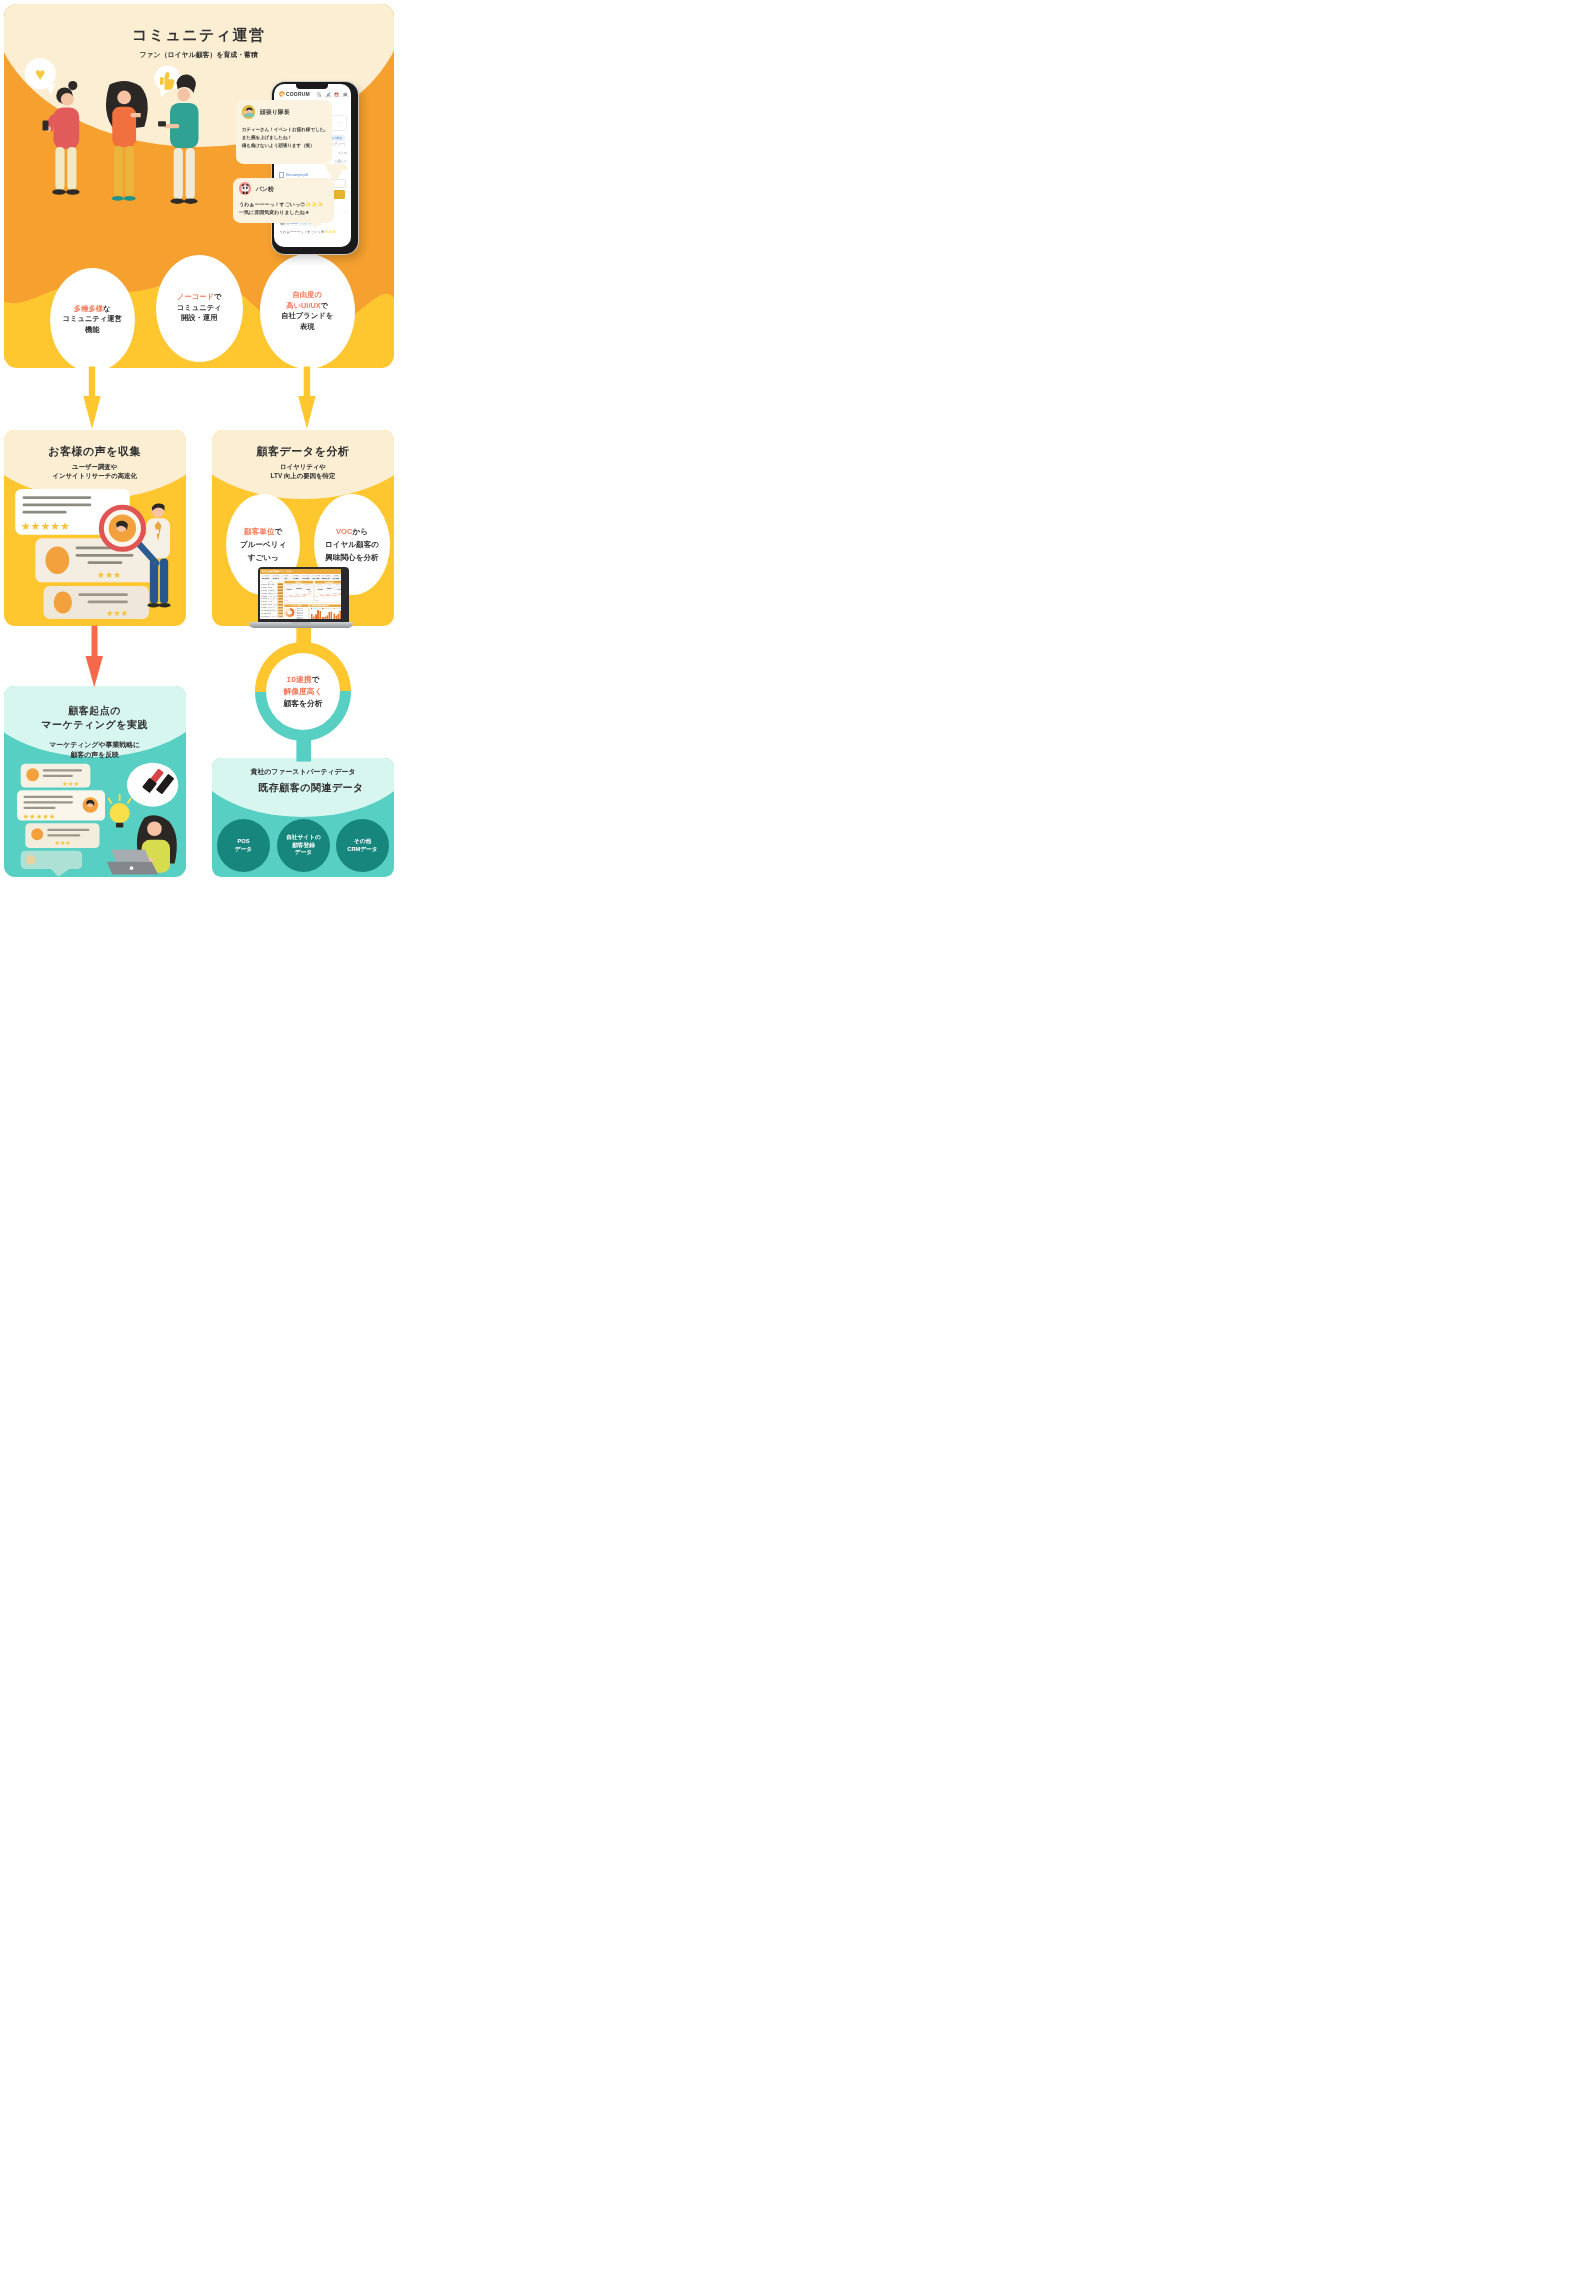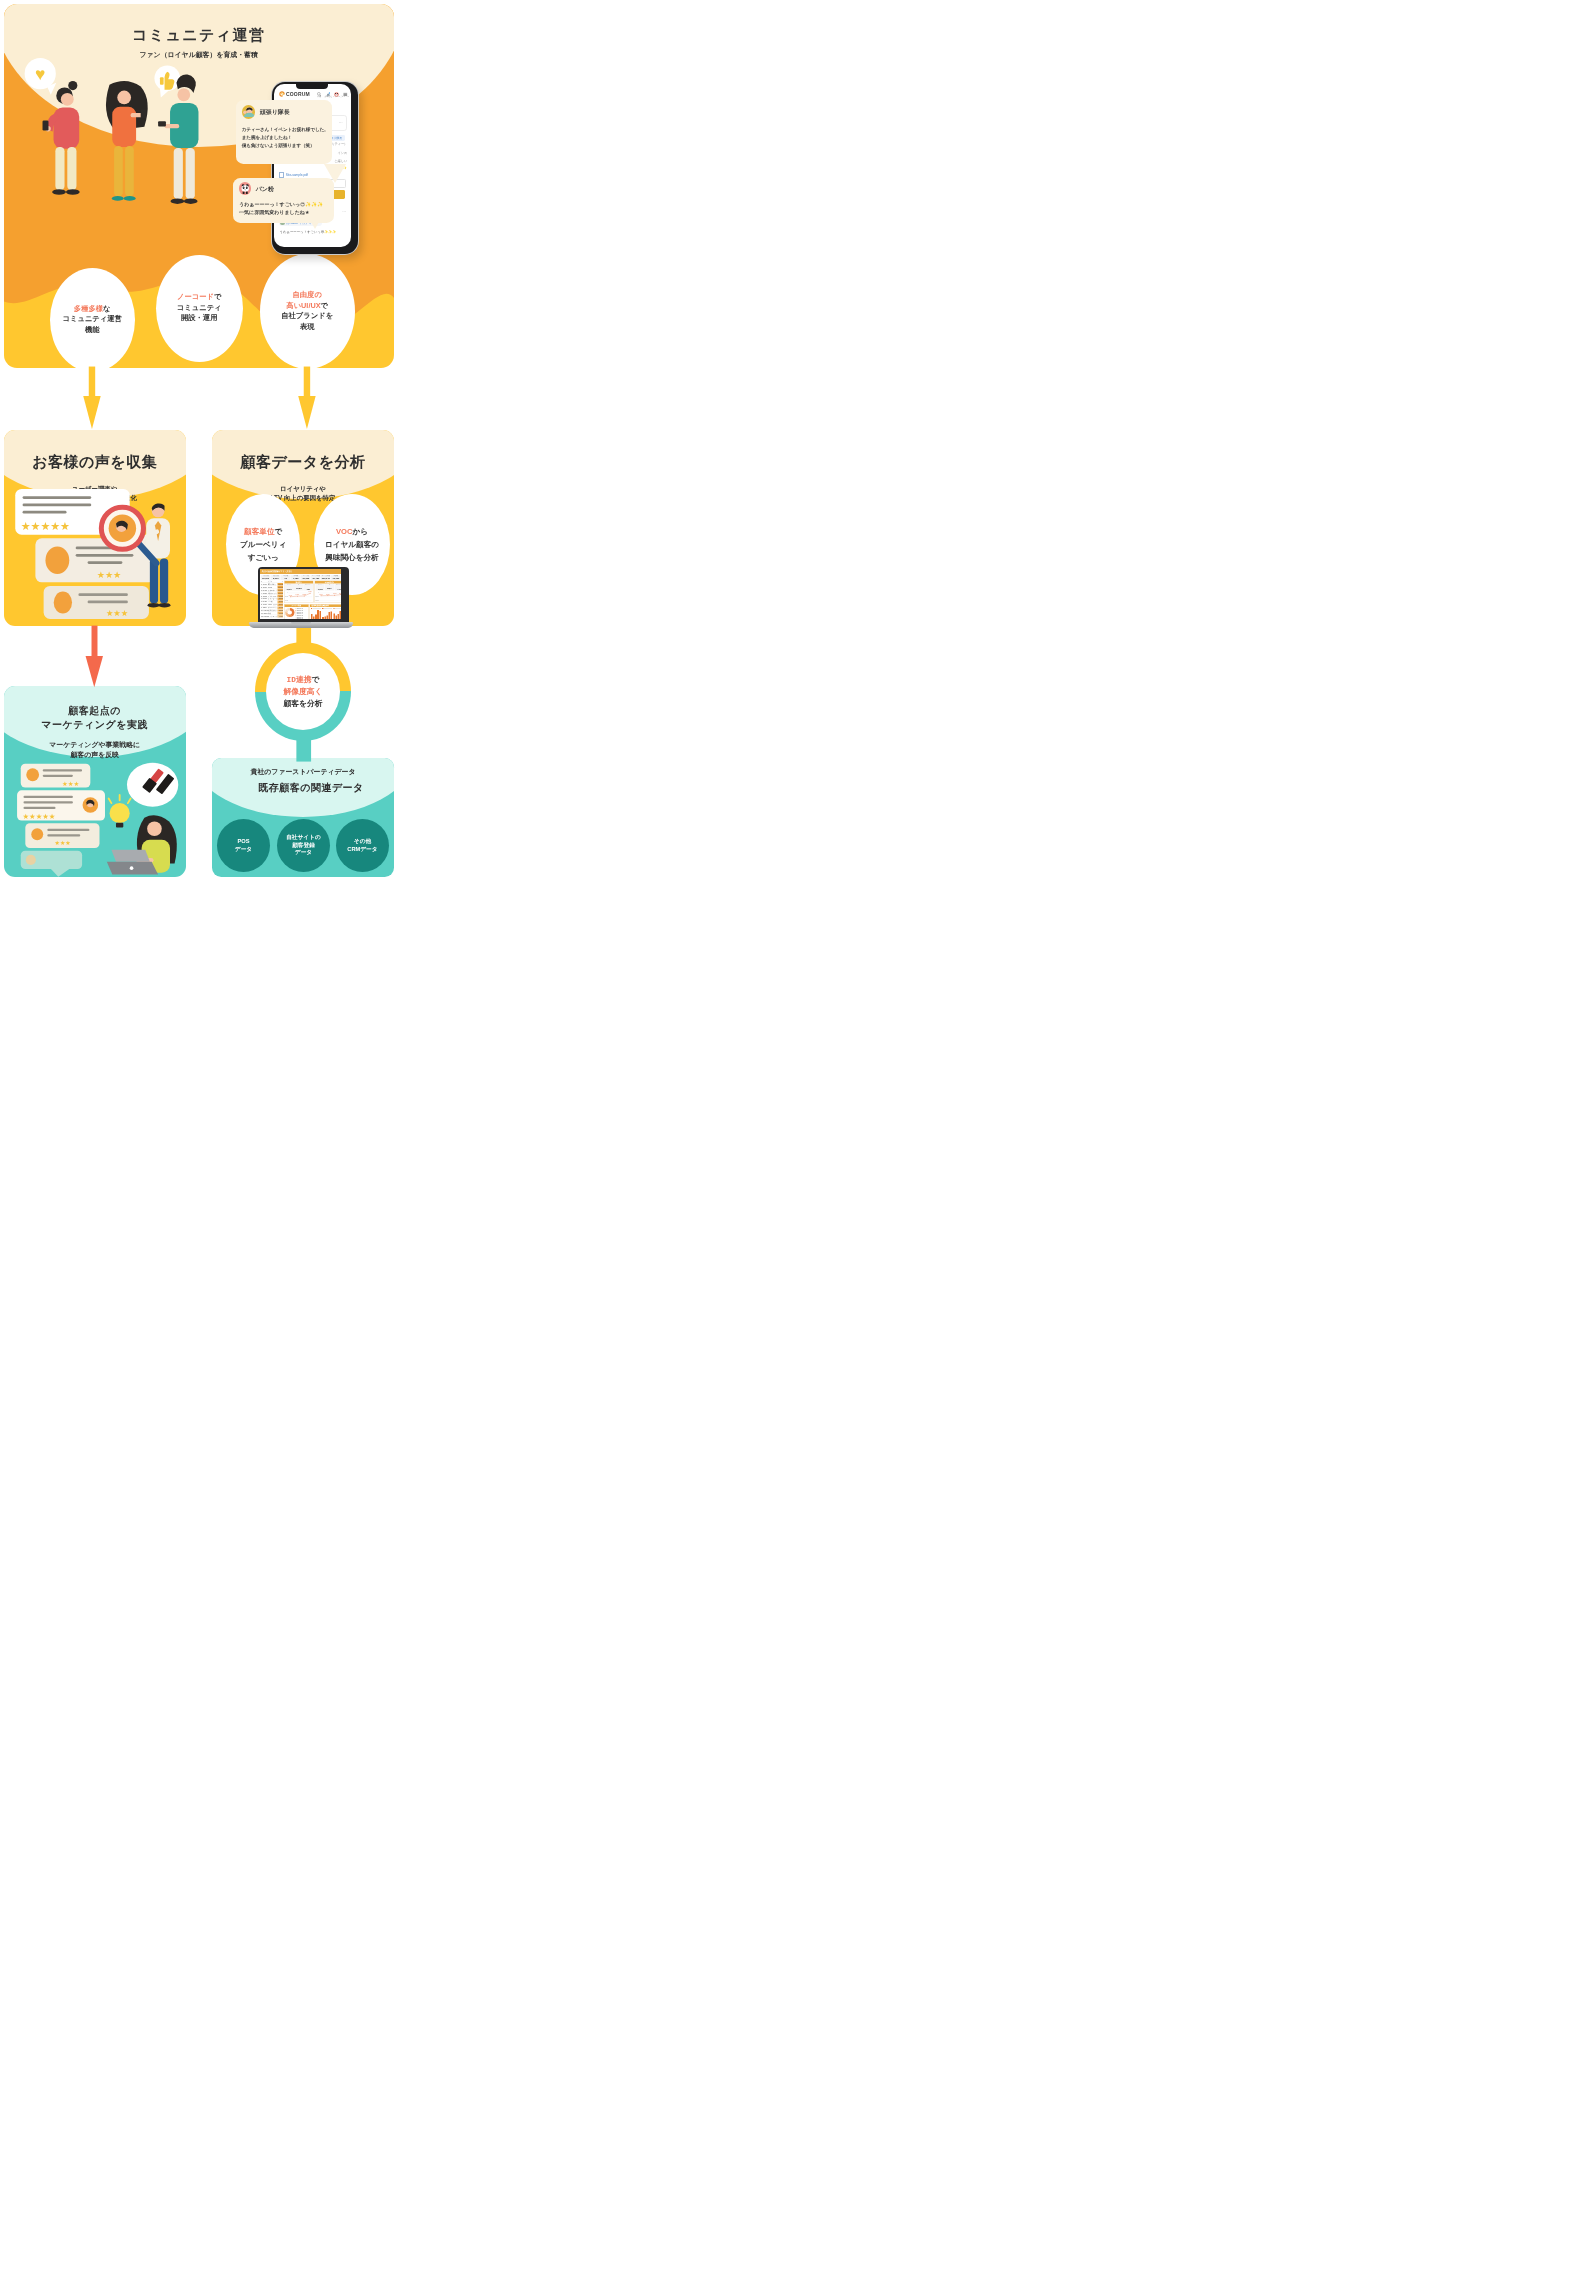--- a/index.html
+++ b/index.html
@@ -48,21 +48,21 @@
   .bubble .btext{position:absolute;color:#3A3A3A;font-weight:bold;white-space:nowrap;}
   .tail{position:absolute;width:0;height:0;border-style:solid;z-index:5;}
   .bav{position:absolute;border-radius:50%;overflow:hidden;}
   
   .connectors{position:absolute;left:0;top:0;width:398px;height:881px;pointer-events:none;z-index:1;}
   
   .ybox{position:absolute;width:182px;height:196px;border-radius:11px;background:#FFC72F;overflow:hidden;}
   .tbox{position:absolute;border-radius:11px;background:#58CFC3;overflow:hidden;}
   .arch{position:absolute;background:#FBEED3;border-radius:50%;}
   .arch.mint{background:#D8F6F0;}
-  .bx-title{position:relative;text-align:center;font-size:15px;font-weight:bold;color:#2F2F2F;margin:13px;padding-top:10px;letter-spacing:0.5px;}
+  .bx-title{position:relative;text-align:center;font-size:11px;font-weight:bold;color:#2F2F2F;margin:4px;padding-top:10px;letter-spacing:0.5px;}
   .bx-sub{position:relative;text-align:center;font-size:6.4px;line-height:8.7px;font-weight:bold;color:#2F2F2F;margin-top:3.7px;}
   .wcirc{position:absolute;background:#fff;border-radius:50%;display:flex;flex-direction:column;justify-content:center;text-align:center;font-weight:bold;color:#333;}
   .wcirc div{font-size:7.6px;line-height:13px;}
   
   .laptop-frame{position:absolute;left:258px;top:567px;width:86px;height:54px;background:#2A2A2C;border-radius:4.1px 4.1px 0 0;padding:2.3px 2.3px 0 2.3px;z-index:3;}
   .dashwrap{width:81px;height:50px;background:#fff;overflow:hidden;}
   .laptop-base{position:absolute;left:249px;top:622px;width:104px;height:5.5px;background:linear-gradient(#D2D4D6,#8F9296);border-radius:1.4px 1.4px 5.5px 5.5px;z-index:3;}
   .laptop-base i{position:absolute;left:50%;margin-left:-10px;top:0;width:20px;height:1.8px;background:#B6B9BC;border-radius:0 0 2.3px 2.3px;}
   .dash{width:163px;height:99px;transform:scale(.5);transform-origin:0 0;background:#fff;}
   .dash-h{height:10px;background:#E9A93E;color:#fff;font-size:4.1px;line-height:10px;padding-left:3.7px;font-weight:bold;}

